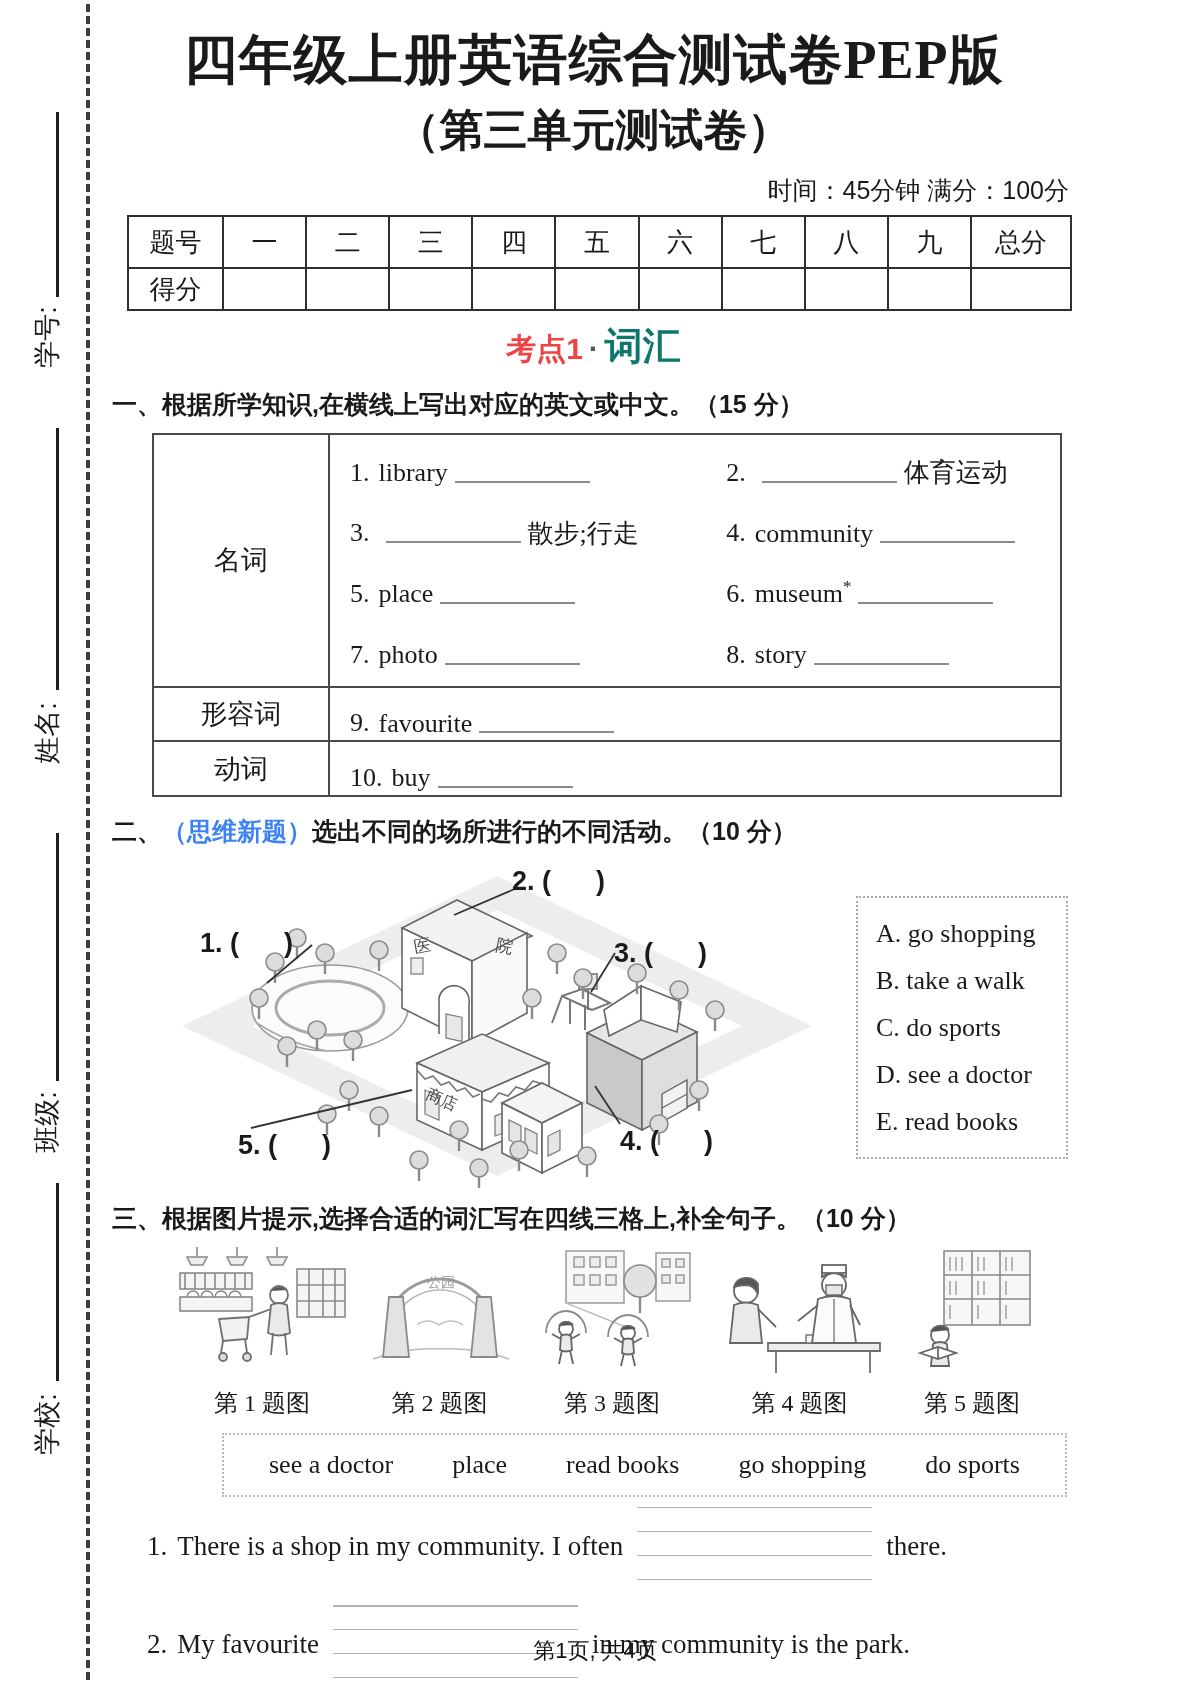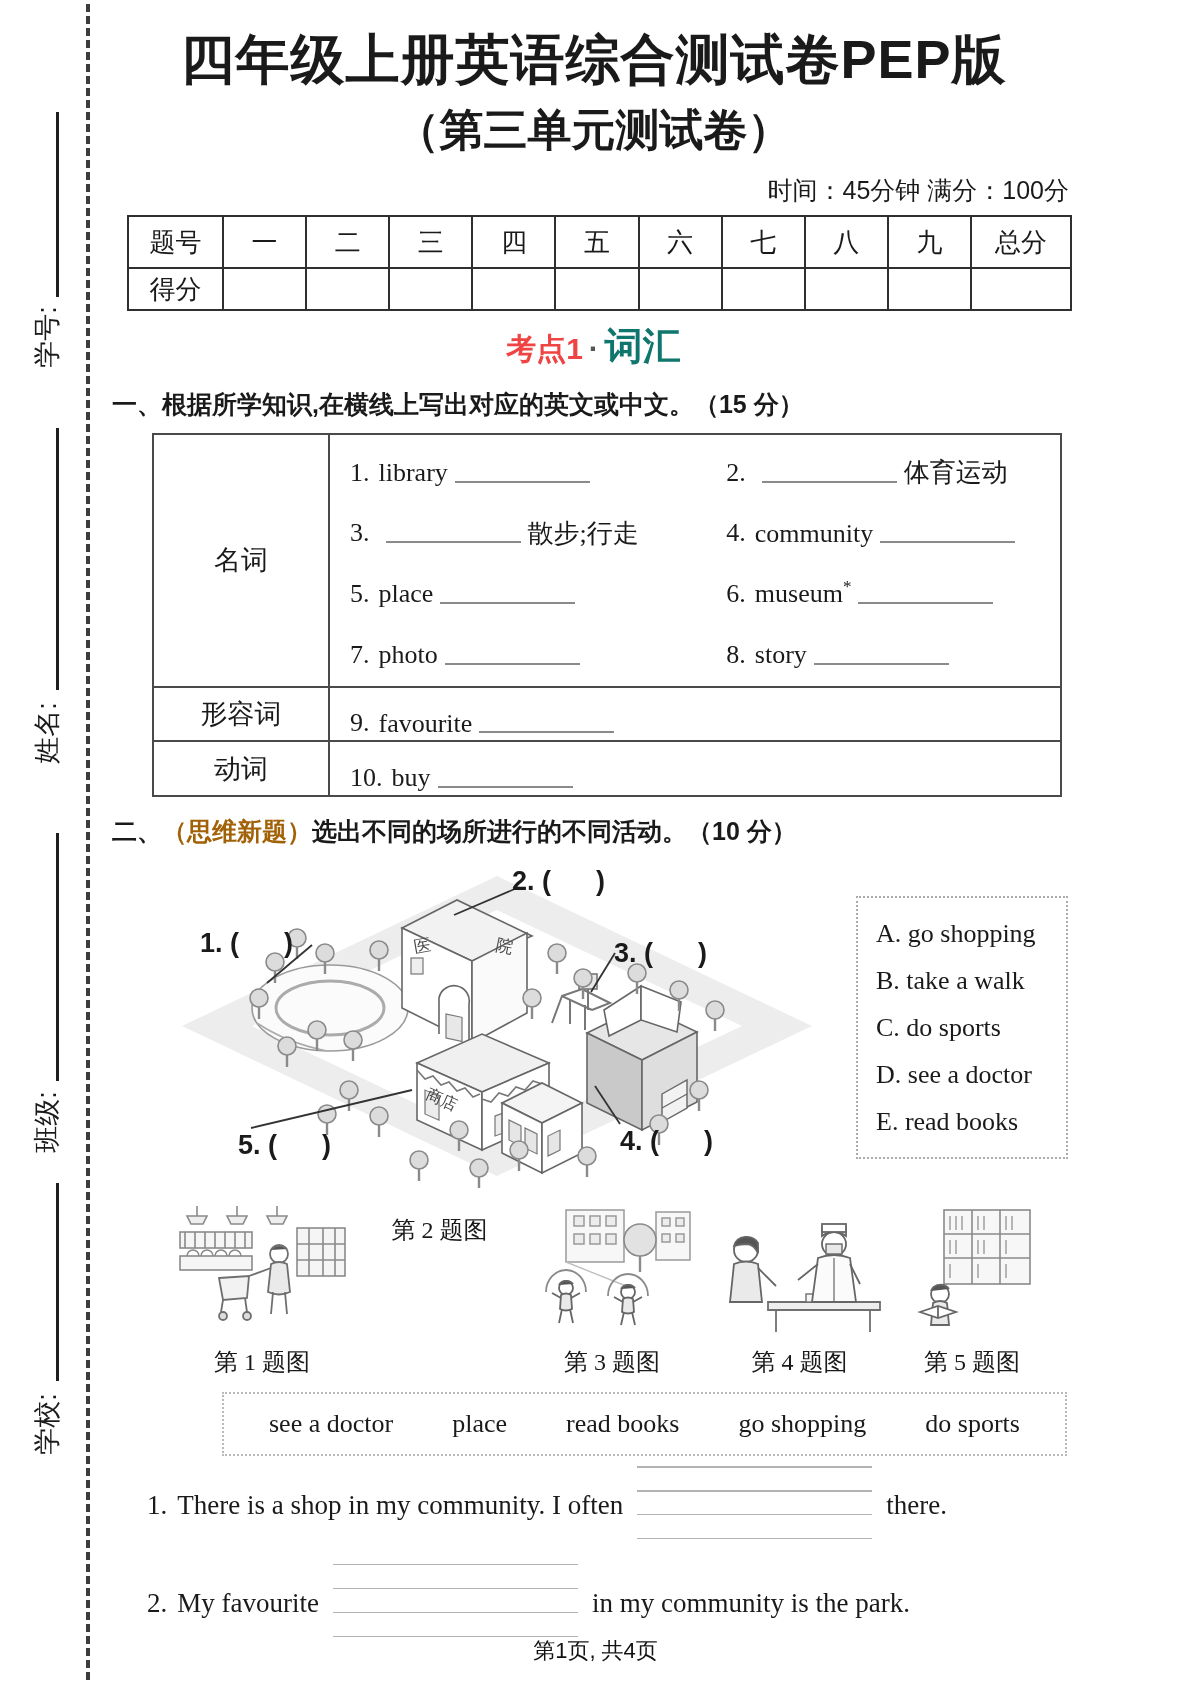--- a/index.html
+++ b/index.html
@@ -10,41 +10,41 @@
   }
   
   .seal-dash { position:absolute; left:86px; top:4px; height:1676px; border-left:4px dashed #3c3c3c; }
   .side-line { position:absolute; left:56px; width:2.5px; background:#1f1f1f; }
   .sl1{top:112px;height:185px} .sl2{top:428px;height:262px} .sl3{top:833px;height:248px} .sl4{top:1183px;height:198px}
   .side-label { position:absolute; left:0; width:94px; text-align:center;
     font-family:"Liberation Sans", sans-serif; font-size:27px; transform:rotate(-90deg); white-space:nowrap; }
   .lb1{top:319px} .lb2{top:715px} .lb3{top:1104px} .lb4{top:1406px}
   
   .main { position:absolute; left:112px; top:0; width:963px; }
-  .title { margin-top:24px; text-align:center; font-family:Liberation Sans, sans-serif;
+  .title { margin-top:24px; text-align:center; font-family:Liberation Serif, serif;
     font-weight:bold; font-size:54px; letter-spacing:1px; }
   .subtitle { margin-top:4px; text-align:center; font-family:"Liberation Sans", sans-serif;
     font-weight:bold; font-size:44px; }
   .meta { margin-top:14px; text-align:right; padding-right:6px;
     font-family:"Liberation Sans", sans-serif; font-size:25px; }
   
   .score-table { border-collapse:collapse; margin:8px 0 0 15px; width:945px;
     font-family:"Liberation Sans", sans-serif; font-size:26px; }
   .score-table td { border:2px solid #2f2f2f; text-align:center;margin-left:48px; }
   .score-table .hrow td { height:52px; }
   .score-table .srow td { height:42px; }
   .score-table td.c0 { width:95px; } .score-table td.cz { width:100px; }
   
   .kaodian { margin-top:10px; text-align:center; font-family:"Liberation Sans", sans-serif; font-weight:bold; }
   .kaodian .badge { color:#ef4444; font-size:30px; }
   .kaodian .sep { color:#555; font-size:30px; padding:0 6px; }
   .kaodian .kt { color:#0f766e; font-size:38px; }
   
   .q-head { margin-top:16px; font-family:"Liberation Sans", sans-serif; font-weight:bold; font-size:25px; }
-  .q-head .tag { color:#a16207; }
+  .q-head .tag { color:#3b82f6; }
   
   .vocab-table { border-collapse:collapse; margin:12px 0 0 40px; width:910px; font-size:26px; }
   .vocab-table td { border:2px solid #4a4a4a; }
   .vocab-table td.cat { width:176px; text-align:center; font-family:"Liberation Sans", sans-serif; font-size:27px; }
   .vitems { padding:4px 0; }
   .vrow { display:grid; grid-template-columns:53% 47%; padding:10px 0 10px 20px; }
   .vitem { line-height:34px; }
   .vitem .num { margin-right:9px; }
   .vitem sup { font-size:17px; }
   .blank { display:inline-block; width:135px; height:20px; border-bottom:2px solid #8a8a8a;
@@ -293,20 +293,23 @@
 
       <div class="opt-box">
         <div class="opt">A. go shopping</div>
         <div class="opt">B. take a walk</div>
         <div class="opt">C. do sports</div>
         <div class="opt">D. see a doctor</div>
         <div class="opt">E. read books</div>
       </div>
     </div>
 
+    <div class="q-head" style="margin-top:8px;">
+      <span class="num">三、</span><span>根据图片提示,选择合适的词汇写在四线三格上,补全句子。（10 分）</span>
+    </div>
 
     <div class="figs">
       <div class="fig f1">
         <div class="fig-img">
           <svg width="175" height="128" viewBox="0 0 175 128">
             <g stroke="#8a8a8a" stroke-width="1.6" fill="none">
               <path d="M22,2 L22,12 M12,12 h20 l-4,8 h-12 z" fill="#eee"></path>
               <path d="M62,2 L62,12 M52,12 h20 l-4,8 h-12 z" fill="#eee"></path>
               <path d="M102,2 L102,12 M92,12 h20 l-4,8 h-12 z" fill="#eee"></path>
               <rect x="5" y="28" width="72" height="16" fill="#f5f5f5"></rect>
@@ -327,20 +330,31 @@
               <path d="M44,74 L74,72 L72,94 L48,96 Z" fill="#f2f2f2"></path>
               <path d="M48,96 L46,108 M70,94 L72,108"></path>
               <circle cx="48" cy="112" r="4" fill="#ddd"></circle>
               <circle cx="72" cy="112" r="4" fill="#ddd"></circle>
             </g>
           </svg>
         </div>
         <div class="fig-cap">第 1 题图</div>
       </div>
       <div class="fig f2">
+        <div class="fig-img">
+          <svg width="150" height="118" viewBox="0 0 150 118">
+            <path d="M8,104 Q40,92 75,94 Q112,92 144,104" stroke="#bbb" stroke-width="1.6" fill="none"></path>
+            <path d="M30,48 C52,16 98,16 120,48" stroke="#9a9a9a" stroke-width="3" fill="none"></path>
+            <path d="M34,56 C54,28 96,28 116,56" stroke="#bbb" stroke-width="1.6" fill="none"></path>
+            <polygon points="24,42 38,42 44,102 18,102" fill="#e3e3e3" stroke="#8a8a8a" stroke-width="1.8"></polygon>
+            <polygon points="112,42 126,42 132,102 106,102" fill="#e3e3e3" stroke="#8a8a8a" stroke-width="1.8"></polygon>
+            <path d="M52,70 q10,-8 22,0 q12,-8 24,0" stroke="#c4c4c4" stroke-width="1.6" fill="none"></path>
+            <text x="62" y="32" font-size="14" fill="#9a9a9a">公园</text>
+          </svg>
+        </div>
         <div class="fig-cap">第 2 题图</div>
       </div>
       <div class="fig f3">
         <div class="fig-img">
           <svg width="165" height="126" viewBox="0 0 165 126">
             <g stroke="#9a9a9a" stroke-width="1.5" fill="#f7f7f7">
               <rect x="36" y="4" width="58" height="52"></rect>
               <path d="M44,10 h10 v10 h-10 z M60,10 h10 v10 h-10 z M76,10 h10 v10 h-10 z M44,28 h10 v10 h-10 z M60,28 h10 v10 h-10 z M76,28 h10 v10 h-10 z" fill="#ececec"></path>
               <rect x="126" y="6" width="34" height="48" fill="#f7f7f7"></rect>
               <path d="M132,12 h8 v8 h-8 z M146,12 h8 v8 h-8 z M132,28 h8 v8 h-8 z M146,28 h8 v8 h-8 z" fill="#ececec"></path>

